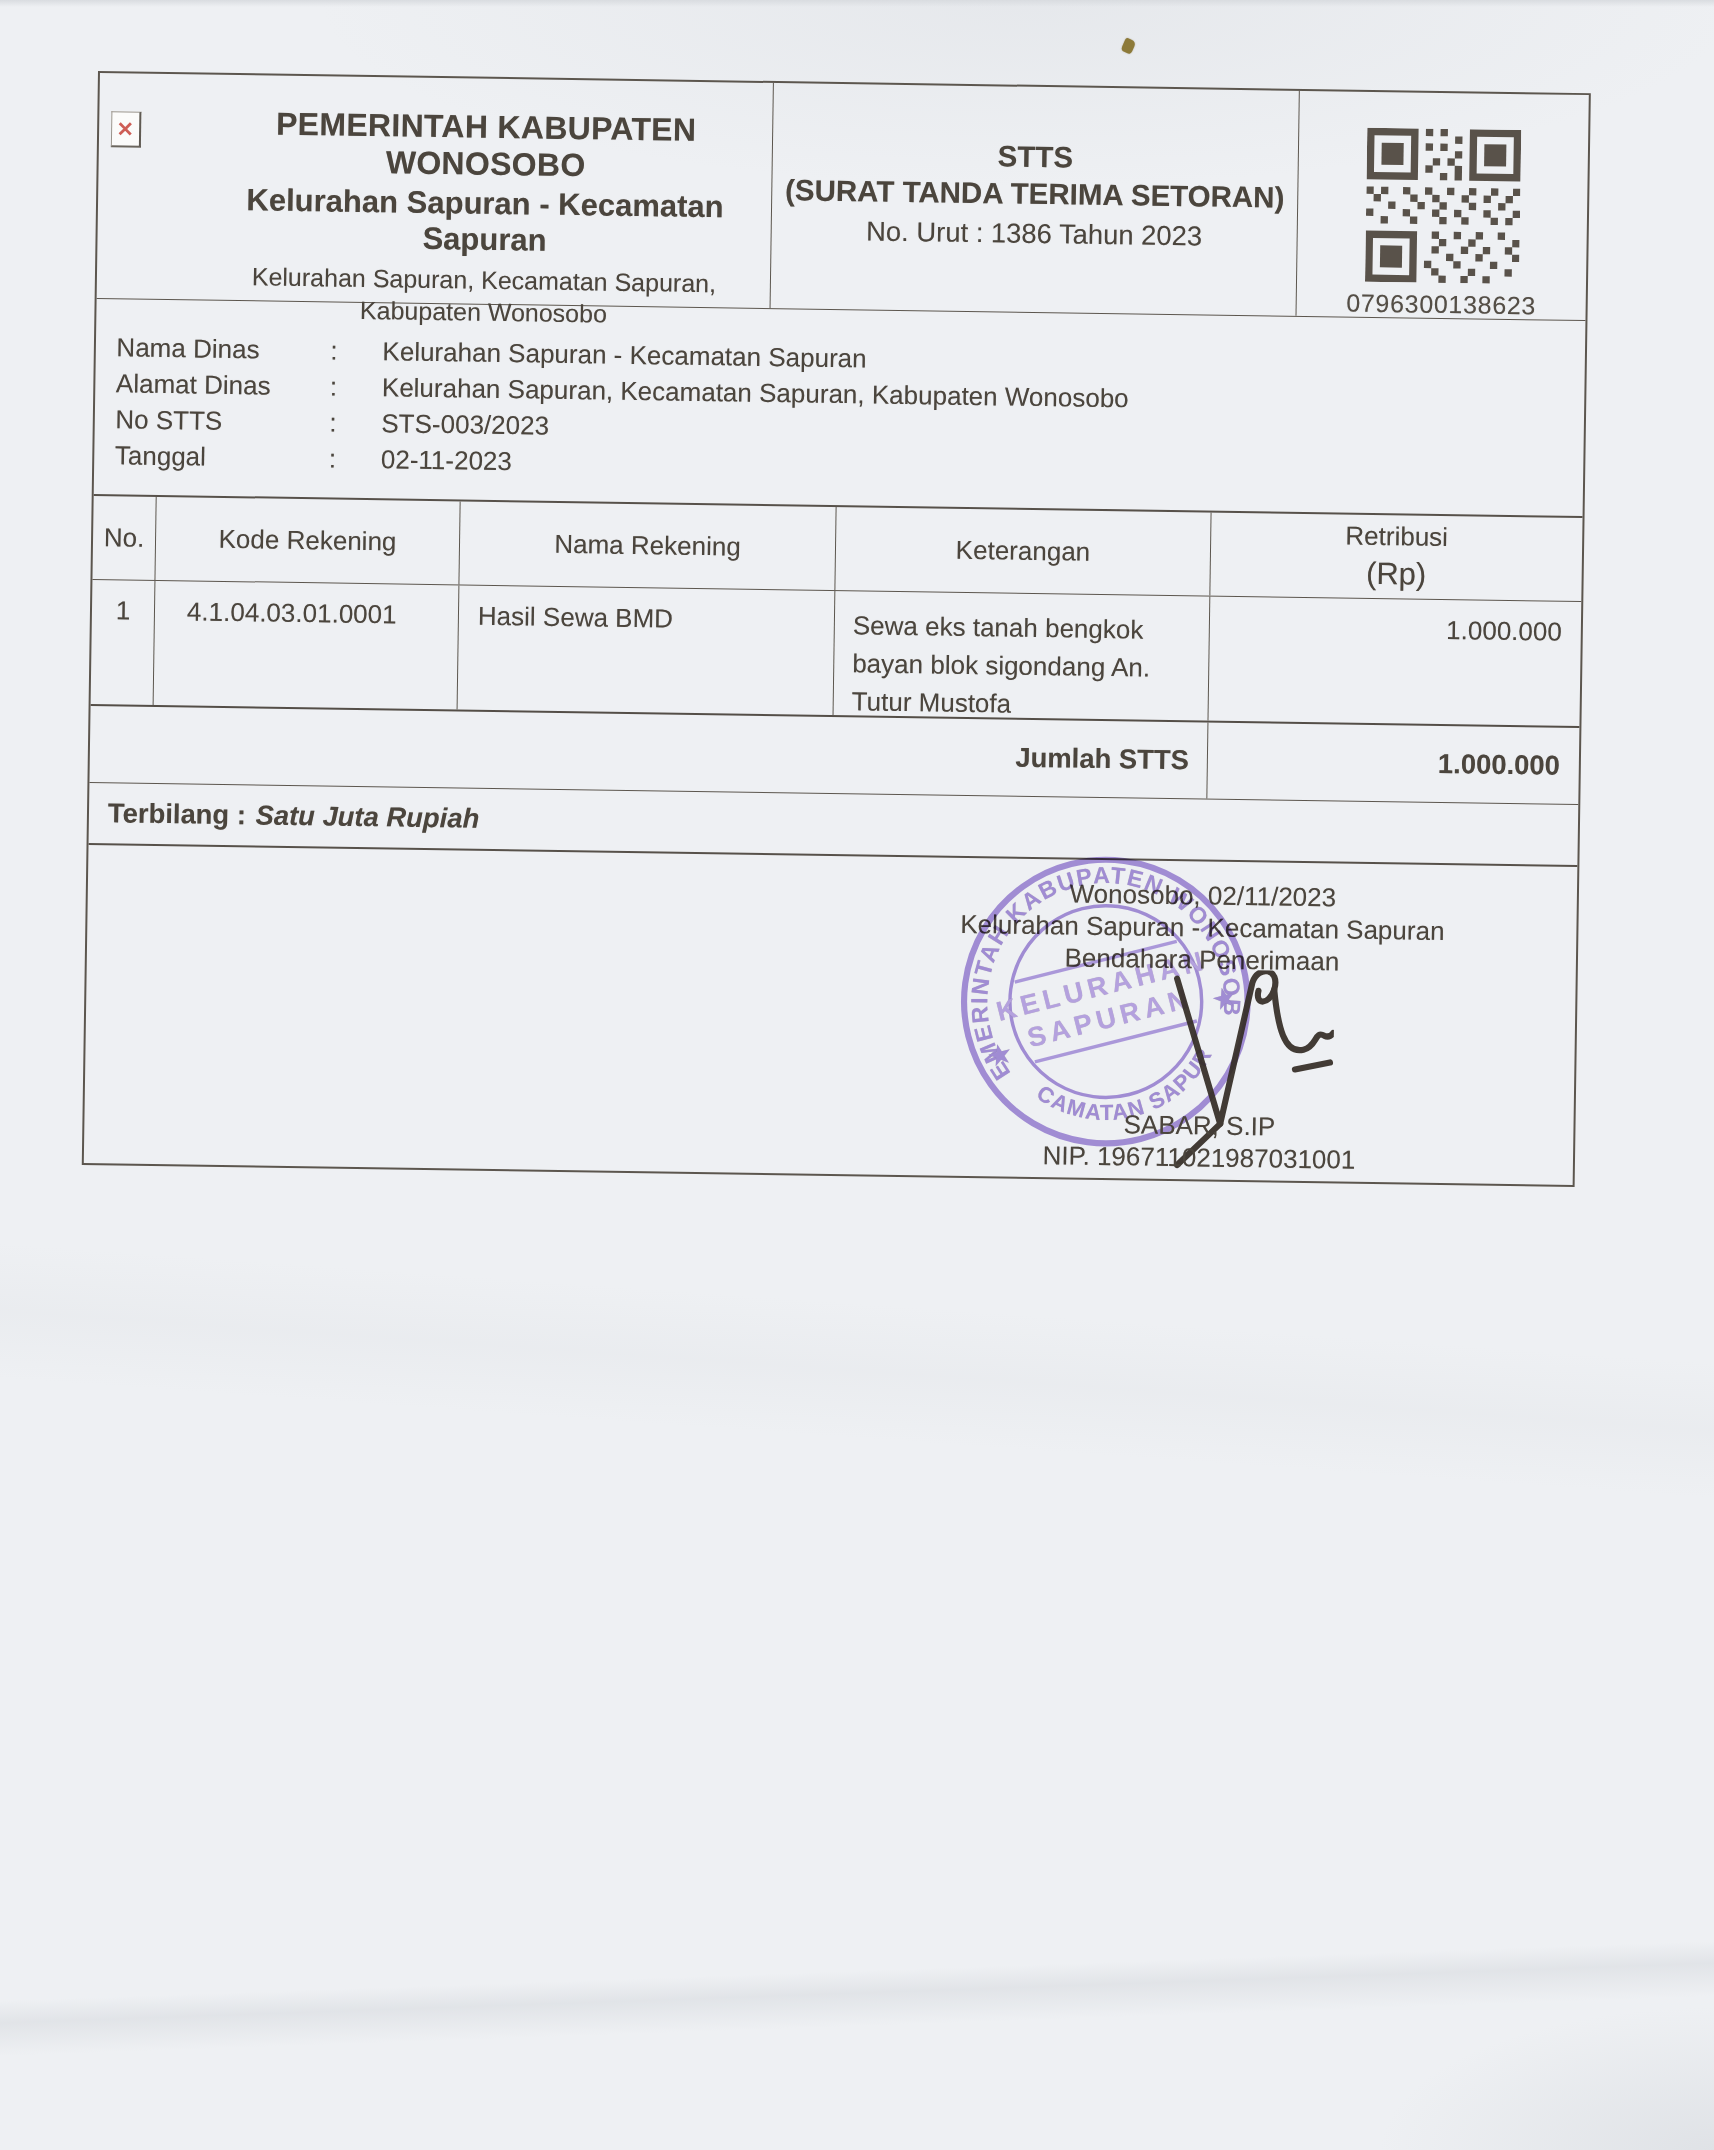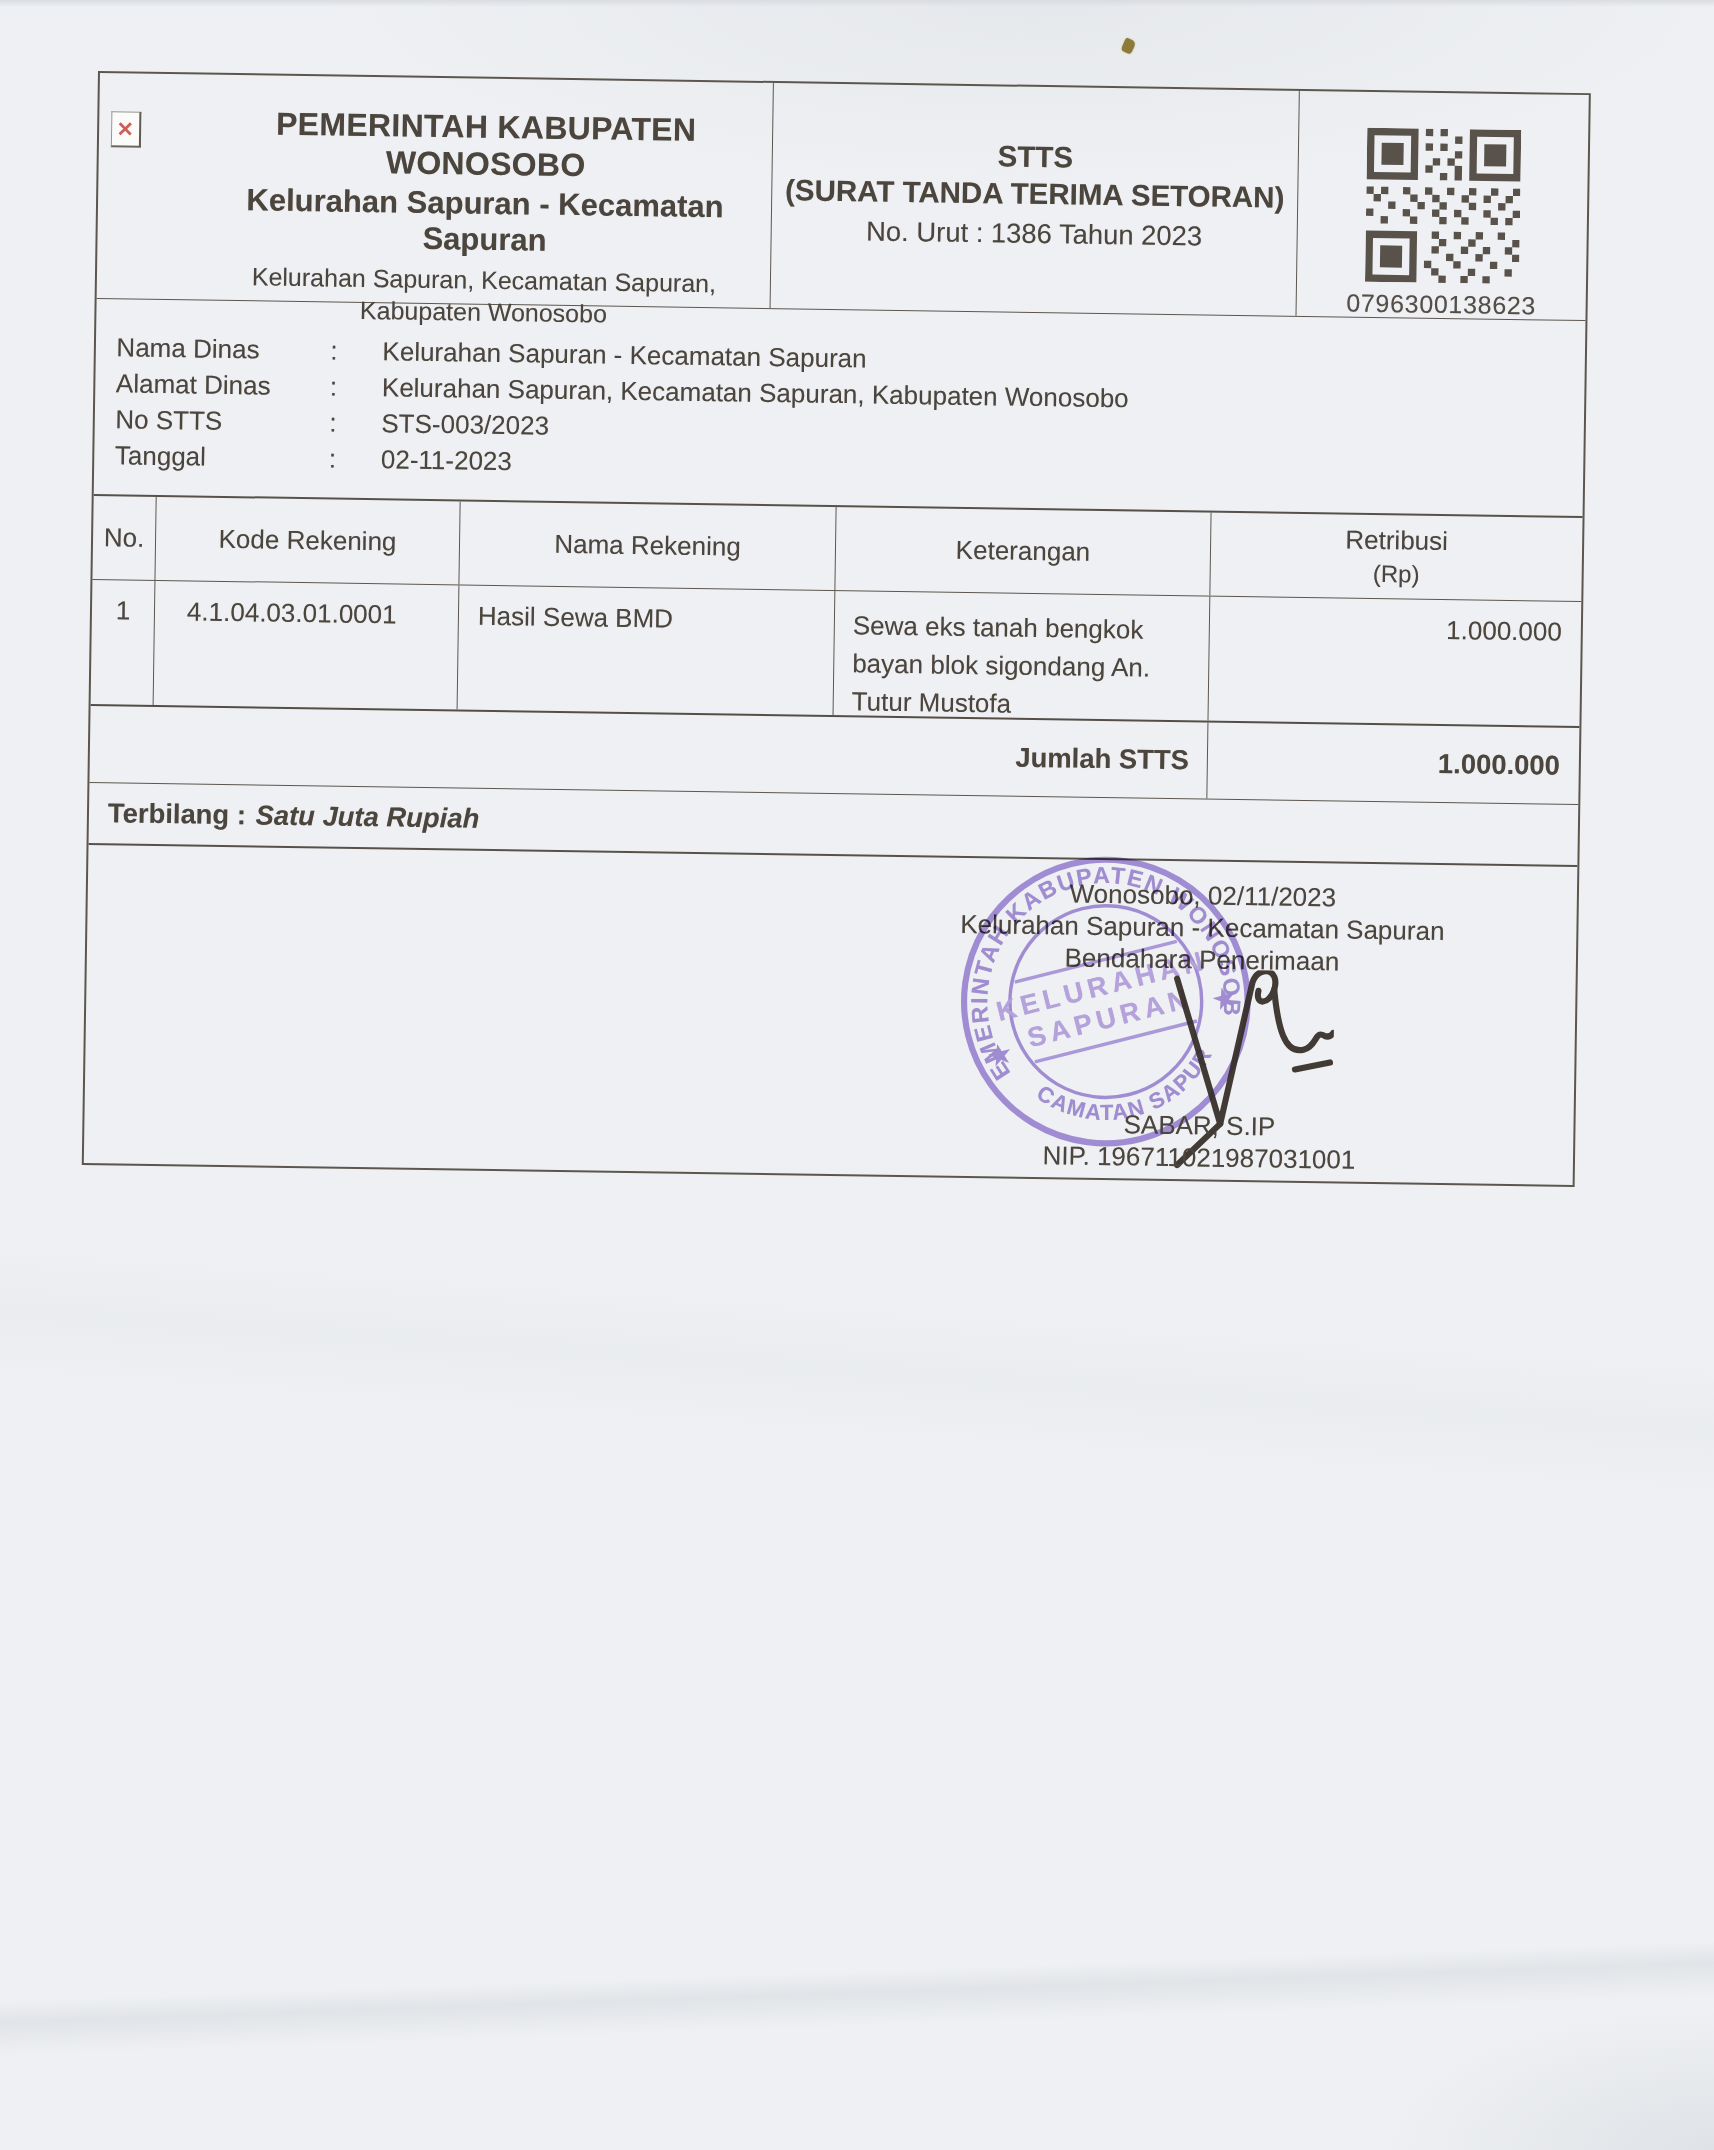--- a/index.html
+++ b/index.html
@@ -65,21 +65,21 @@
   
   .tbl-header { display:flex; height:86px; border-top:2.1px solid #57514a; border-bottom:1.4px solid #5c564e; align-items:center; font-size:26px; }
   .tbl-row    { display:flex; height:126px; border-bottom:2.7px solid #544e47; font-size:26px; }
   .th, .td { height:100%; display:block; }
   .c-no   { width:63px;  border-right:1.4px solid #5c564e; text-align:center; }
   .c-kode { width:304px; border-right:1.4px solid #5c564e; }
   .c-nama { width:376px; border-right:1.4px solid #5c564e; }
   .c-ket  { width:375px; border-right:1.4px solid #5c564e; }
   .c-ret  { flex:1; }
   .tbl-header .th { display:flex; flex-direction:column; align-items:center; justify-content:center; }
-  .rp-unit { font-size:24px; margin-top:4.1px; }
+  .rp-unit { font-size:31px; margin-top:4.1px; }
   .tbl-row .td { padding-top:15px; }
   .td.c-no   { text-align:center; }
   .td.c-kode { padding-left:32px; }
   .td.c-nama { padding-left:19px; }
   .td.c-ket  { padding-left:18px; padding-right:20.6px; line-height:38px; }
   .td.c-ret  { text-align:right; padding-right:19px; }
 
   .tbl-total { display:flex; height:77px; border-bottom:1.4px solid #5c564e; align-items:stretch; font-size:27.4px; font-weight:bold; }
   .total-left  { width:1118px; border-right:1.4px solid #5c564e; display:flex; align-items:center; justify-content:flex-end; padding-right:18px; }
   .total-right { flex:1; display:flex; align-items:center; justify-content:flex-end; padding-right:19px; }

